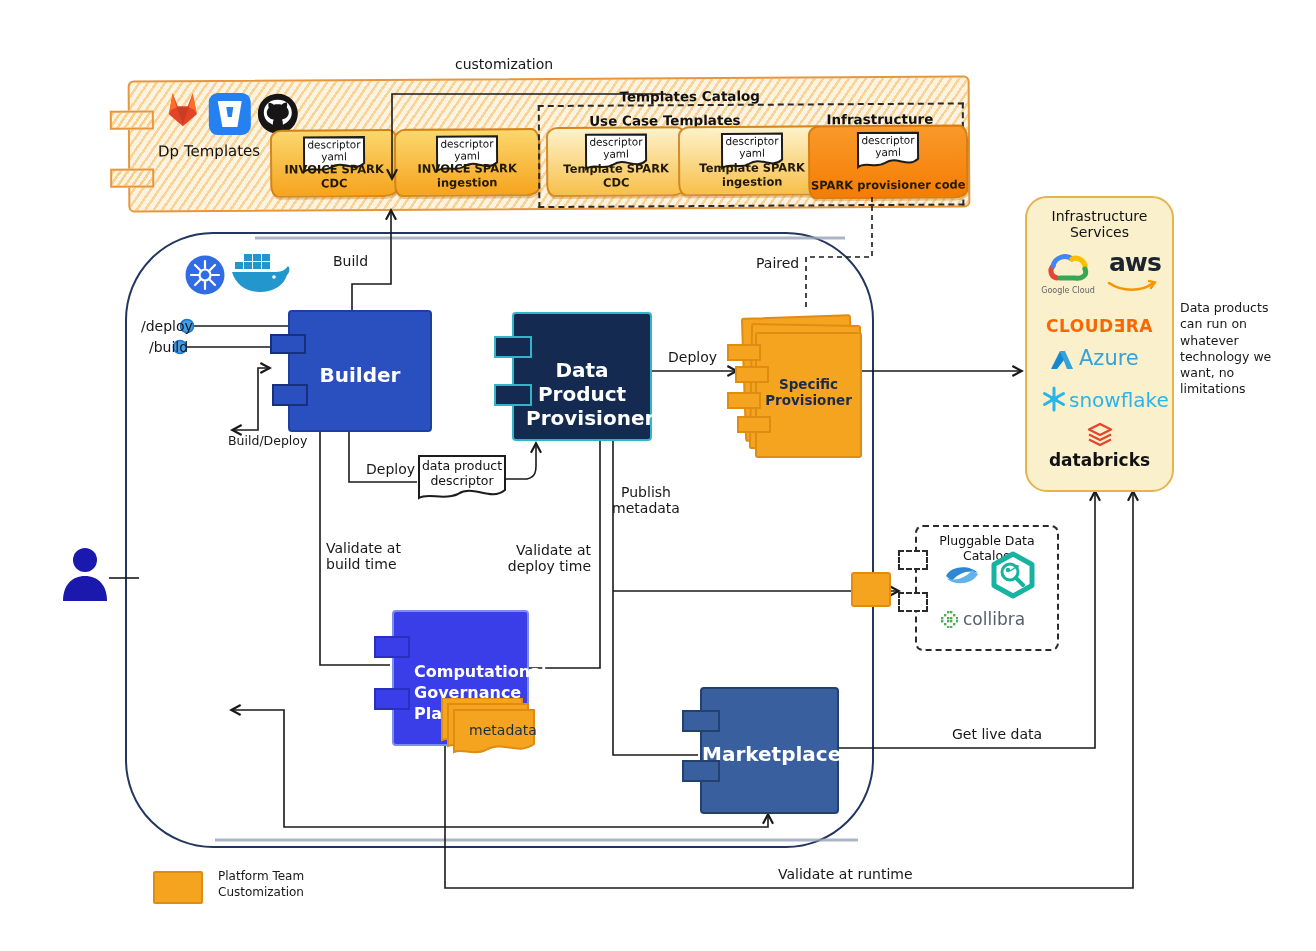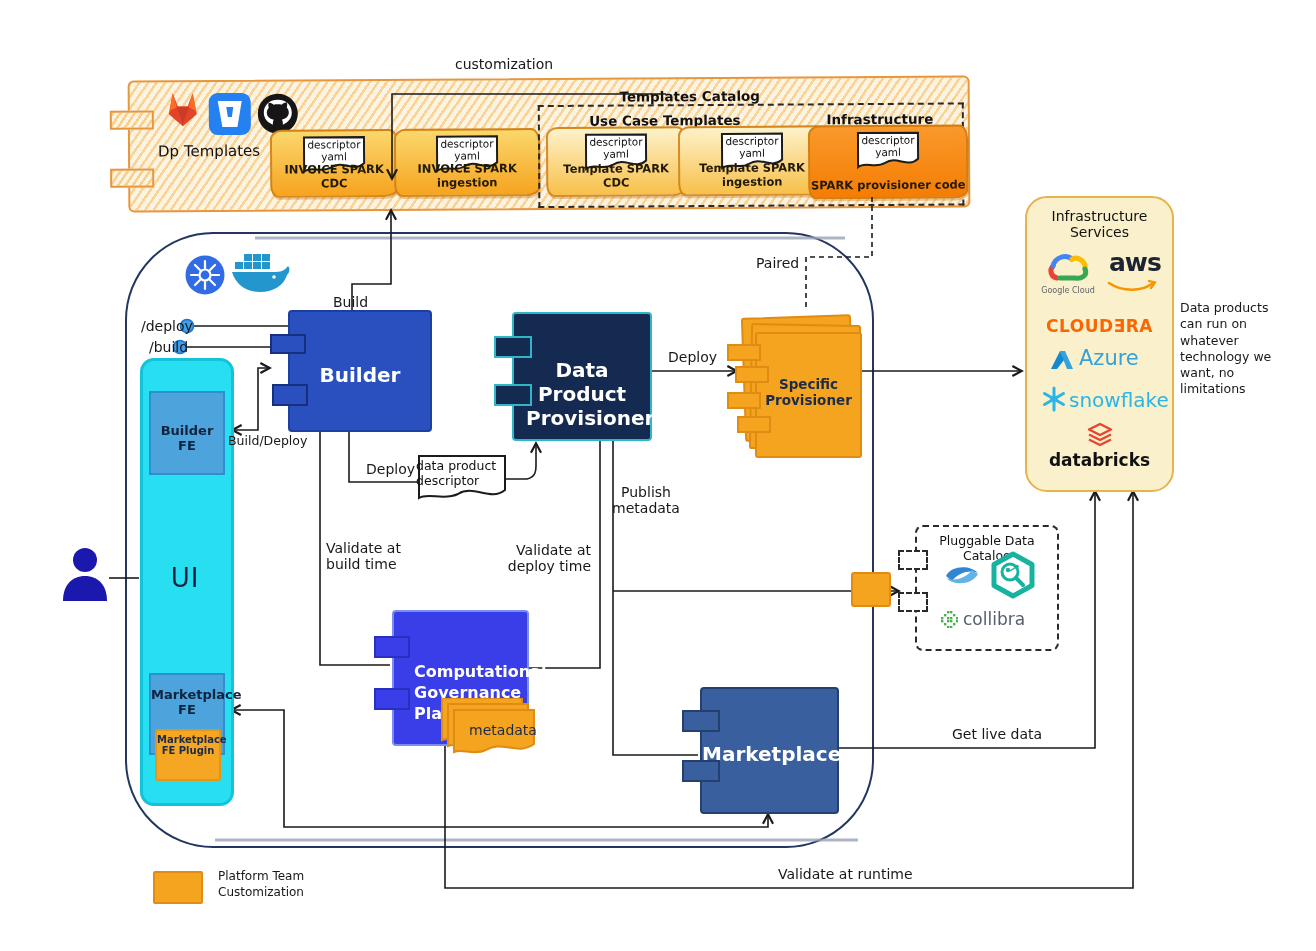--- a/index.html
+++ b/index.html
@@ -149,21 +149,21 @@
         <svg width="66" height="42" viewBox="0 0 66 42">
             <path d="M3,2 H63 V28 C52,38 42,24 30,32 C20,38 10,30 3,36 Z" fill="#fff" stroke="#1c1c1c" stroke-width="2"></path>
           </svg>
         <div class="doc-label">descriptor yaml</div>
       </div>
       <div class="clabel">SPARK provisioner code</div>
     </div>
   </div>
 
   <div class="lbl" style="left:455px;top:56px;">customization</div>
-  <div class="lbl" style="left:333px;top:253px;margin-top:41px;">Build</div>
+  <div class="lbl" style="left:333px;top:253px;">Build</div>
   <div class="lbl" style="left:747px;top:255px;margin-left:9px;">Paired</div>
   <div class="lbl" style="left:141px;top:318px;">/deploy</div>
   <div class="lbl" style="left:149px;top:339px;">/build</div>
   <div class="lbl" style="left:228px;top:433px;font-size:12.5px;">Build/Deploy</div>
   <div class="lbl" style="left:366px;top:461px;">Deploy</div>
   <div class="lbl" style="left:668px;top:349px;">Deploy</div>
   <div class="lbl wrap" style="left:610px;top:484px;width:72px;text-align:center;">Publish metadata</div>
   <div class="lbl wrap" style="left:326px;top:540px;width:88px;">Validate at build time</div>
   <div class="lbl wrap" style="left:503px;top:542px;width:88px;text-align:right;">Validate at deploy time</div>
   <div class="lbl" style="left:952px;top:726px;">Get live data</div>
@@ -214,43 +214,31 @@
     <div class="abs" style="left:25px;top:12px;width:106px;height:122px;background:#f5a41f;border:2px solid #e08c12;transform:rotate(1deg);border-radius:3px;"></div>
     <div class="abs" style="left:30px;top:20px;width:103px;height:122px;background:#f5a41f;border:2px solid #e08c12;border-radius:3px;">
       <div class="btitle wrap" style="top:42px;color:#1c2b4a;font-size:13.5px;white-space:normal;padding:0 8px;">Specific Provisioner</div>
     </div>
     <div class="tab" style="left:2px;top:32px;width:30px;height:13px;background:#f5a41f;border:2px solid #e08c12;"></div>
     <div class="tab" style="left:10px;top:54px;width:30px;height:13px;background:#f5a41f;border:2px solid #e08c12;"></div>
     <div class="tab" style="left:2px;top:80px;width:30px;height:13px;background:#f5a41f;border:2px solid #e08c12;"></div>
     <div class="tab" style="left:12px;top:104px;width:30px;height:13px;background:#f5a41f;border:2px solid #e08c12;"></div>
   </div>
 
-  <div class="abs comp" style="left:140px;top:358px;width:88px;height:442px;background:#28dff2;border:3px solid #12c3da;border-radius:14px;">
-    <div class="abs" style="left:6px;top:30px;width:72px;height:80px;background:#4da4dd;border:2px solid #2f8ed0;">
-      <div class="btitle wrap" style="top:30px;color:#10233f;font-size:13px;white-space:normal;">Builder FE</div>
-    </div>
-    <div class="abs" style="left:0;top:202px;width:84px;text-align:center;font-size:26px;color:#13203f;letter-spacing:1px;">UI</div>
-    <div class="abs" style="left:6px;top:312px;width:72px;height:78px;background:#4da4dd;border:2px solid #2f8ed0;">
-      <div class="btitle wrap" style="top:12px;color:#10233f;font-size:13px;white-space:normal;">Marketplace FE</div>
-    </div>
-    <div class="abs" style="left:12px;top:368px;width:62px;height:48px;background:#f5a623;border:2px solid #e0951c;border-radius:3px;">
-      <div class="btitle wrap" style="top:3px;color:#1c2b4a;font-size:10px;white-space:normal;">Marketplace FE Plugin</div>
-    </div>
-  </div>
 
   <svg class="abs z3" style="left:60px;top:545px;" width="50" height="60" viewBox="0 0 50 60">
     <circle cx="25" cy="15" r="12" fill="#1b18ad"></circle>
     <path d="M3,56 C3,40 12,31 25,31 C38,31 47,40 47,56 Z" fill="#1b18ad"></path>
   </svg>
 
   <div class="abs z3" style="left:416px;top:454px;width:92px;height:50px;">
     <svg width="92" height="50" viewBox="0 0 92 50">
         <path d="M3,2 H89 V36 C74,48 58,30 42,40 C28,47 12,38 3,44 Z" fill="#fff" stroke="#1c1c1c" stroke-width="2"></path>
       </svg>
-    <div class="abs wrap" style="left:0;top:4px;width:92px;font-size:12.5px;line-height:1.2;color:#111;">data product descriptor</div>
+    <div class="abs wrap" style="left:0;top:4px;width:92px;text-align:center;font-size:12.5px;line-height:1.2;color:#111;">data product descriptor</div>
   </div>
 
   <div class="abs comp" style="left:392px;top:610px;width:133px;height:132px;background:#3a3ee8;border:2px solid #7b8cf2;">
     <div class="abs wrap" style="left:20px;top:38px;width:105px;color:#fff;font-weight:bold;font-size:16px;line-height:1.3;margin-top:12px;">Computational Governance Platform</div>
   </div>
   <div class="tab" style="left:374px;top:636px;width:32px;height:18px;background:#3a3ee8;border:2px solid #2b2fc0;"></div>
   <div class="tab" style="left:374px;top:688px;width:32px;height:18px;background:#3a3ee8;border:2px solid #2b2fc0;"></div>
 
   <div class="abs z4" style="left:438px;top:698px;width:102px;height:62px;">
     <svg width="102" height="62" viewBox="0 0 102 62">

